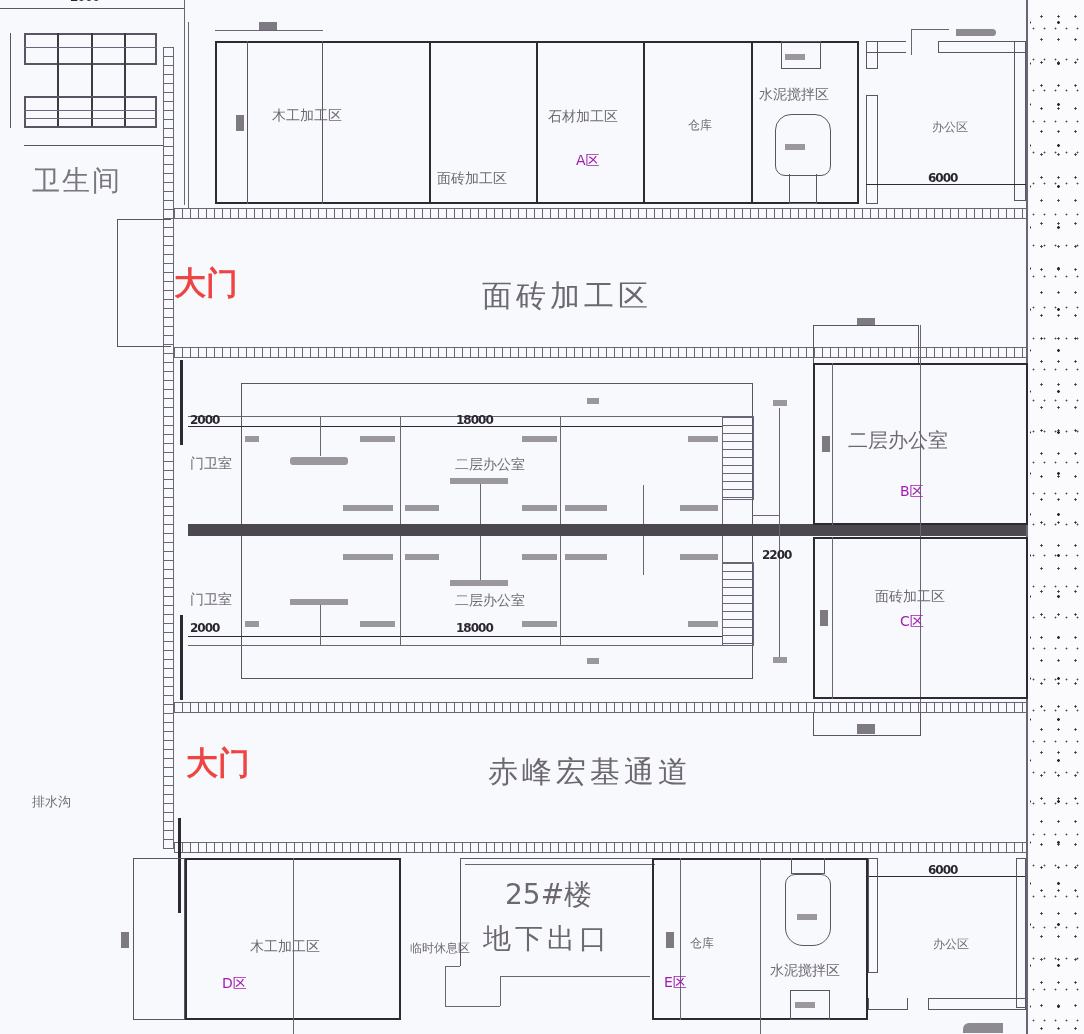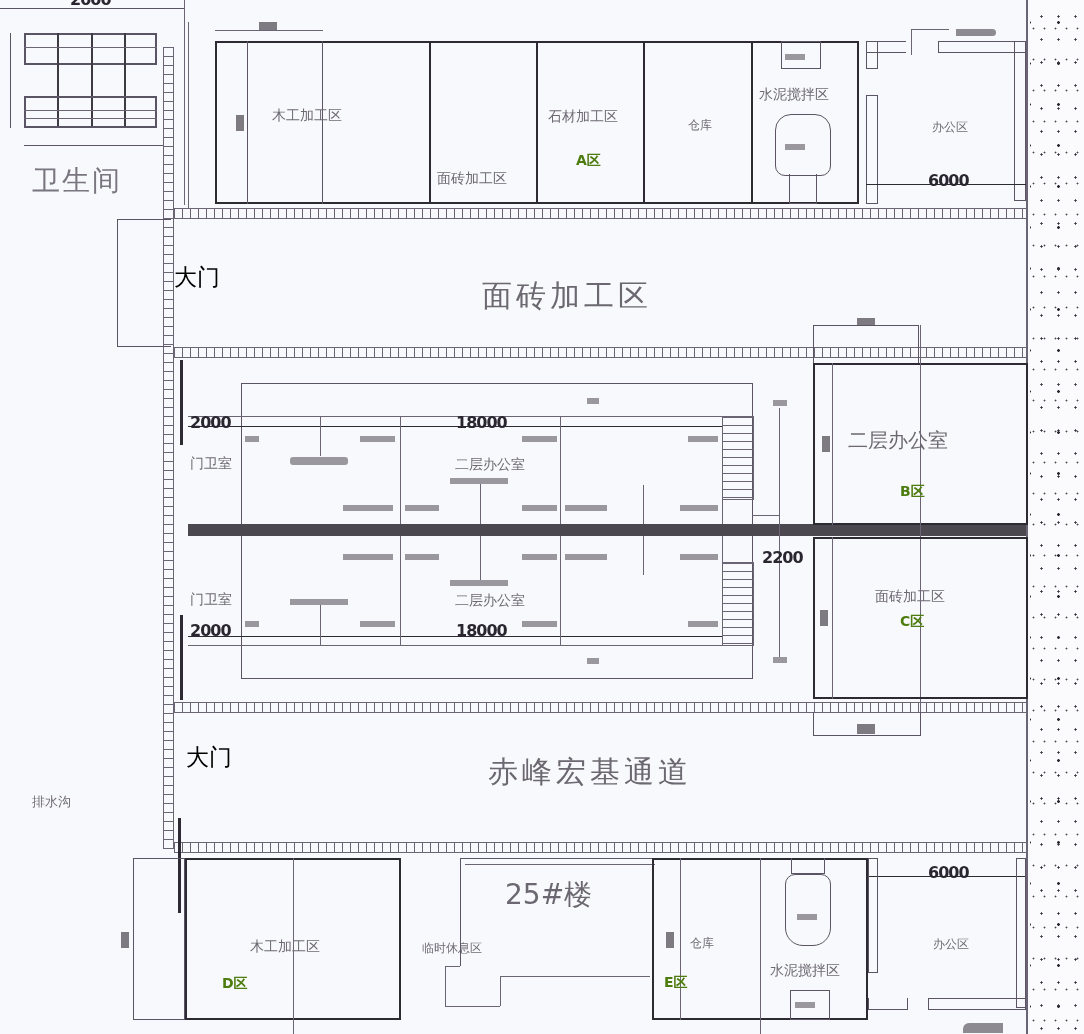--- a/index.html
+++ b/index.html
@@ -1,35 +1,35 @@
 <!DOCTYPE html>
 <html><head>
 <meta charset="utf-8">
 <style>
   html,body{margin:0;padding:0;}
   body{width:1084px;height:1034px;position:relative;background:#f8f9fc;overflow:hidden;font-family:"DejaVu Sans","Liberation Sans",sans-serif;color:#5a5560;}
   .abs{position:absolute;box-sizing:border-box;}
   .ln{border:1px solid #5b5464;}
   .thick{border:2px solid #2e2a34;}
   .lbl{position:absolute;color:#6e6a74;white-space:nowrap;}
-  .dark{color:#4d7c0f;font-weight:bold;}
+  .dark{color:#a21caf;font-weight:normal;}
   .fence-h{position:absolute;height:11px;box-sizing:border-box;border-top:1px solid #6a6474;border-bottom:1px solid #6a6474;
     background-image:repeating-linear-gradient(90deg,#6a6474 0 1px,transparent 1px 8px);}
   .fence-v{position:absolute;width:11px;box-sizing:border-box;border-left:1px solid #6a6474;border-right:1px solid #6a6474;
     background-image:repeating-linear-gradient(180deg,#6a6474 0 1px,transparent 1px 9px);}
   .bar{position:absolute;background:#9a979e;height:6px;}
   .vbar{position:absolute;background:#7d7a82;width:8px;height:16px;}
   .gravel{position:absolute;left:1030px;top:0;width:54px;height:1034px;
     background-color:#fbfbfd;
     background-image:radial-gradient(circle,#34303a 0.9px,transparent 1.3px),radial-gradient(circle,#4a4650 0.7px,transparent 1.2px),radial-gradient(circle,#2a2630 1.1px,transparent 1.6px);
     background-size:17px 23px,11px 31px,29px 41px;background-position:3px 5px,9px 13px,14px 2px;}
   .stairs{position:absolute;box-sizing:border-box;border:1px solid #6a6474;background-image:repeating-linear-gradient(180deg,#6a6474 0 1px,transparent 1px 8px);}
   .road-lbl{font-size:30px;letter-spacing:4px;color:#6c6872;}
-  .gate-lbl{font-size:23px;color:#000000;}
-  .dim{font-size:16px;color:#2a2630;font-weight:bold;letter-spacing:-1px;}
+  .gate-lbl{font-size:32px;color:#ef4444;font-weight:bold;}
+  .dim{font-size:12px;color:#2a2630;font-weight:bold;letter-spacing:-1px;}
   .zone{font-size:14px;}
   .small{font-size:12px;}
 </style>
 </head>
 <body>
 
 <div class="gravel"></div>
 <div class="abs" style="left:1026px;top:0;width:2px;height:1034px;background:#6a6474;"></div>
 <div class="abs" style="left:184px;top:0;width:1px;height:205px;background:#6a6474;"></div>
 
@@ -183,31 +183,32 @@
 <div class="lbl road-lbl" style="left:488px;top:752px;">赤峰宏基通道</div>
 <div class="lbl small" style="left:32px;top:793px;font-size:13px;">排水沟</div>
 
 <div class="abs" style="left:178px;top:818px;width:3px;height:95px;background:#2e2a34;"></div>
 <div class="abs ln" style="left:133px;top:858px;width:52px;height:162px;"></div>
 <div class="vbar" style="left:121px;top:932px;"></div>
 <div class="abs thick" style="left:185px;top:858px;width:216px;height:162px;"></div>
 <div class="abs" style="left:293px;top:858px;width:1px;height:176px;background:#6a6474;"></div>
 <div class="lbl zone" style="left:250px;top:938px;">木工加工区</div>
 <div class="lbl zone dark" style="left:222px;top:975px;">D区</div>
-<div class="lbl small" style="left:410px;top:940px;margin-left:12px;">临时休息区</div>
+<div class="lbl small" style="left:410px;top:940px;">临时休息区</div>
 
 <div class="abs" style="left:445px;top:858px;width:210px;height:150px;">
   <div class="abs ln" style="left:15px;top:0;width:195px;height:108px;border-bottom:none;border-right:none;"></div>
   <div class="abs ln" style="left:20px;top:6px;width:190px;height:1px;border:none;background:#6a6474;"></div>
   <div class="abs" style="left:0;top:108px;width:15px;height:1px;background:#6a6474;"></div>
   <div class="abs" style="left:0;top:108px;width:1px;height:40px;background:#6a6474;"></div>
   <div class="abs" style="left:0;top:148px;width:55px;height:1px;background:#6a6474;"></div>
   <div class="abs" style="left:55px;top:118px;width:1px;height:30px;background:#6a6474;"></div>
   <div class="abs" style="left:55px;top:118px;width:150px;height:1px;background:#6a6474;"></div>
   <div class="lbl" style="left:60px;top:18px;font-size:28px;color:#6c6872;">25#楼</div>
+  <div class="lbl" style="left:38px;top:62px;font-size:28px;color:#6c6872;letter-spacing:4px;">地下出口</div>
 </div>
 
 <div class="abs thick" style="left:652px;top:858px;width:216px;height:162px;"></div>
 <div class="abs" style="left:680px;top:858px;width:1px;height:162px;background:#6a6474;"></div>
 <div class="abs" style="left:760px;top:858px;width:1px;height:176px;background:#6a6474;"></div>
 <div class="vbar" style="left:666px;top:932px;"></div>
 <div class="lbl small" style="left:690px;top:935px;">仓库</div>
 <div class="lbl zone dark" style="left:664px;top:974px;">E区</div>
 <div class="abs" style="left:785px;top:858px;width:46px;height:88px;">
   <div class="abs ln" style="left:6px;top:0;width:34px;height:16px;border-top:none;"></div>

